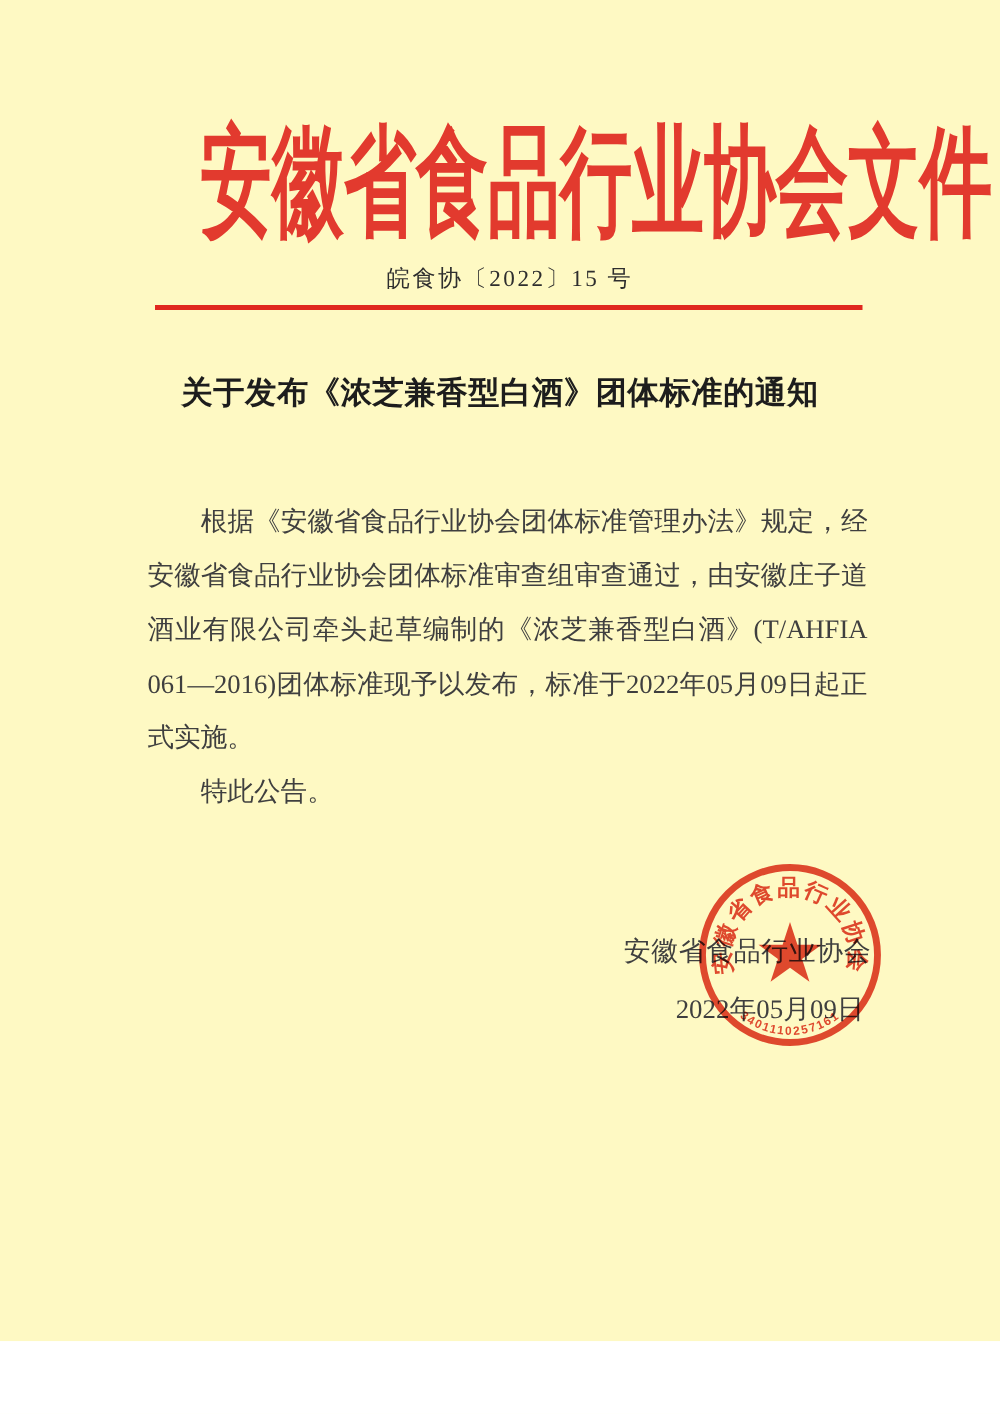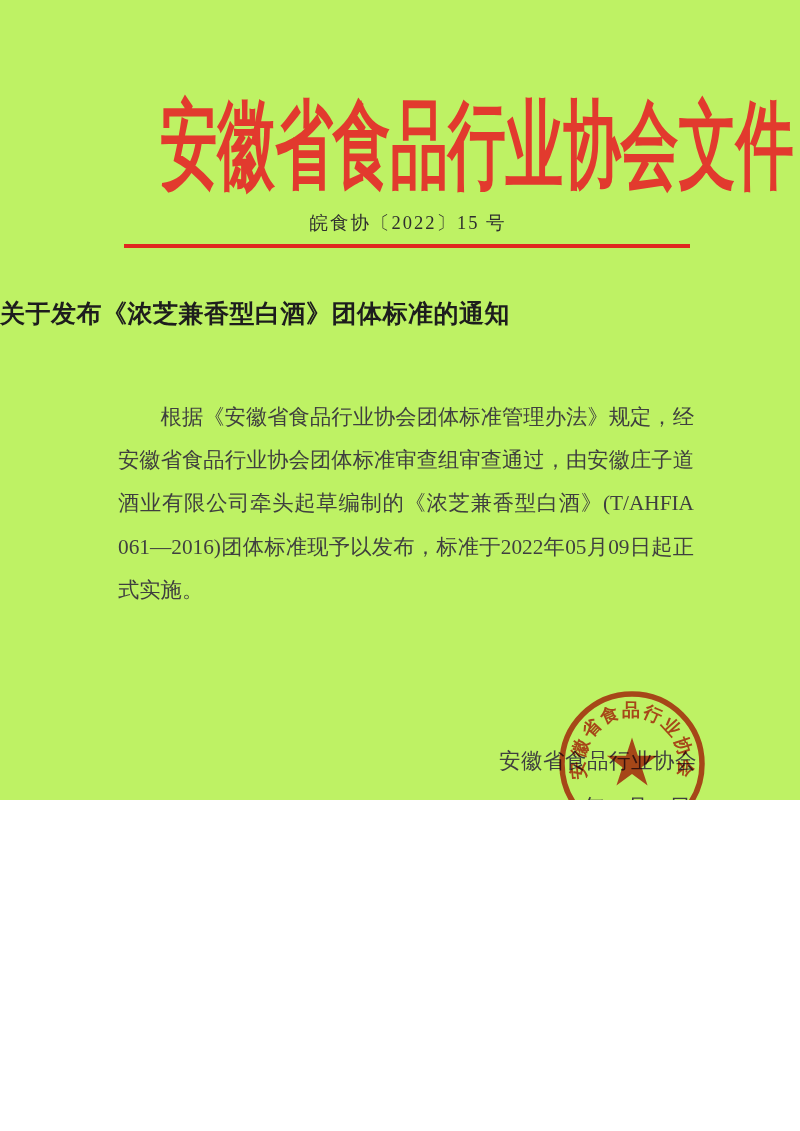--- a/index.html
+++ b/index.html
@@ -1,20 +1,20 @@
 <!DOCTYPE html>
 <html style="--header-red: #e23a2e; --rule-red: #e0281f; --seal-red: #dd3b2a;"><head>
 <meta charset="utf-8">
 <style>
   html, body { margin: 0; padding: 0; background: #ffffff; }
   .page {
     position: relative;
     width: 800px;
-    height: 800px;
-    background: #bef264;
+    height: 1073px;
+    background: #fef9c3;
     overflow: hidden;
     font-family: "Liberation Serif", "DejaVu Serif", serif;
   }
 
   
   .masthead {
     position: absolute;
     top: 98px;
     left: 0;
     width: 800px;
@@ -50,21 +50,21 @@
     height: 4px;
     background: var(--rule-red, #e0281f);
   }
 
   
   .subject-title {
     position: absolute;
     top: 297px;
     left: 0;
     width: 800px;
-    text-align: left;
+    text-align: center;
     font-size: 25px;
     font-weight: 700;
     color: #1d1d1d;
     letter-spacing: 0.5px;
   }
 
   
   .body-text {
     position: absolute;
     top: 396px;
@@ -131,20 +131,21 @@
   <div class="masthead">安徽省食品行业协会文件</div>
 
   <div class="doc-number">皖食协〔2022〕15 号</div>
 
   <div class="red-rule"></div>
 
   <div class="subject-title">关于发布《浓芝兼香型白酒》团体标准的通知</div>
 
   <div class="body-text">
     <p>根据《安徽省食品行业协会团体标准管理办法》规定，经安徽省食品行业协会团体标准审查组审查通过，由安徽庄子道酒业有限公司牵头起草编制的《浓芝兼香型白酒》(T/AHFIA 061—2016)团体标准现予以发布，标准于2022年05月09日起正式实施。</p>
+    <p>特此公告。</p>
   </div>
 
   <div class="sig-org">安徽省食品行业协会</div>
 
   <div class="sig-date">2022年05月09日</div>
 
   <svg class="seal" viewBox="-90 -90 180 180" xmlns="http://www.w3.org/2000/svg">
     <defs>
       <path id="sealTopArc" d="M -45.1 16.4 A 48 48 0 1 1 45.1 16.4" fill="none"></path>
       <path id="sealBottomArc" d="M -60.1 21.9 A 64 64 0 0 0 60.1 21.9" fill="none"></path>

